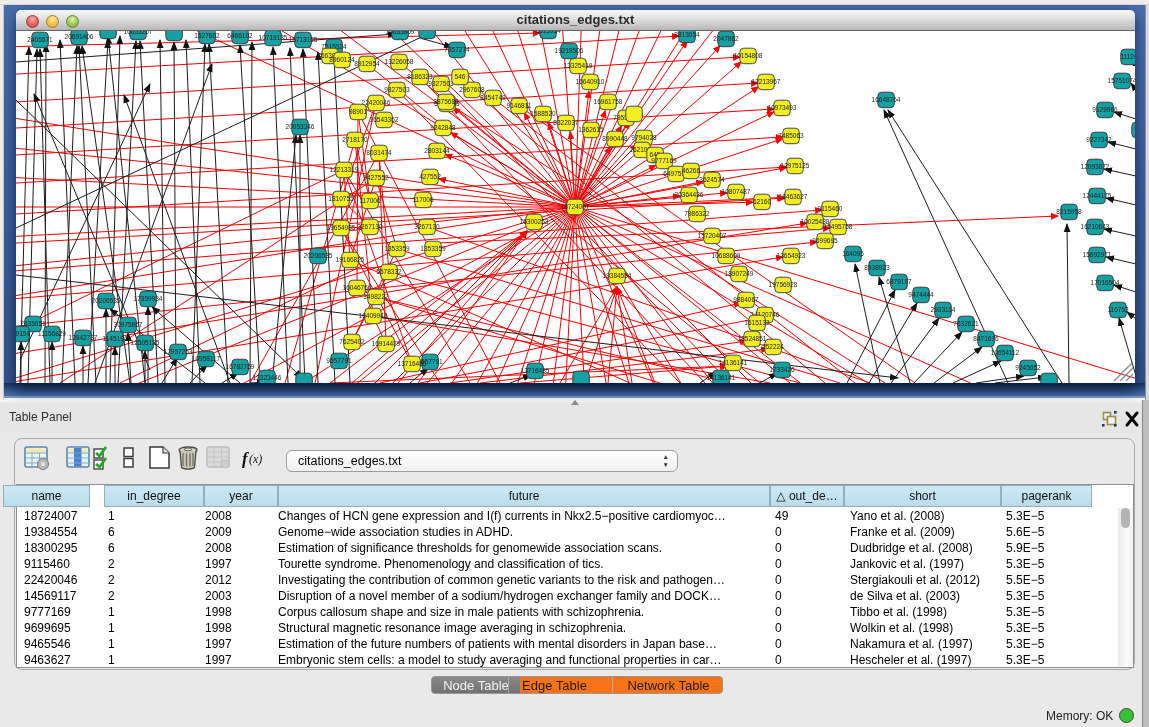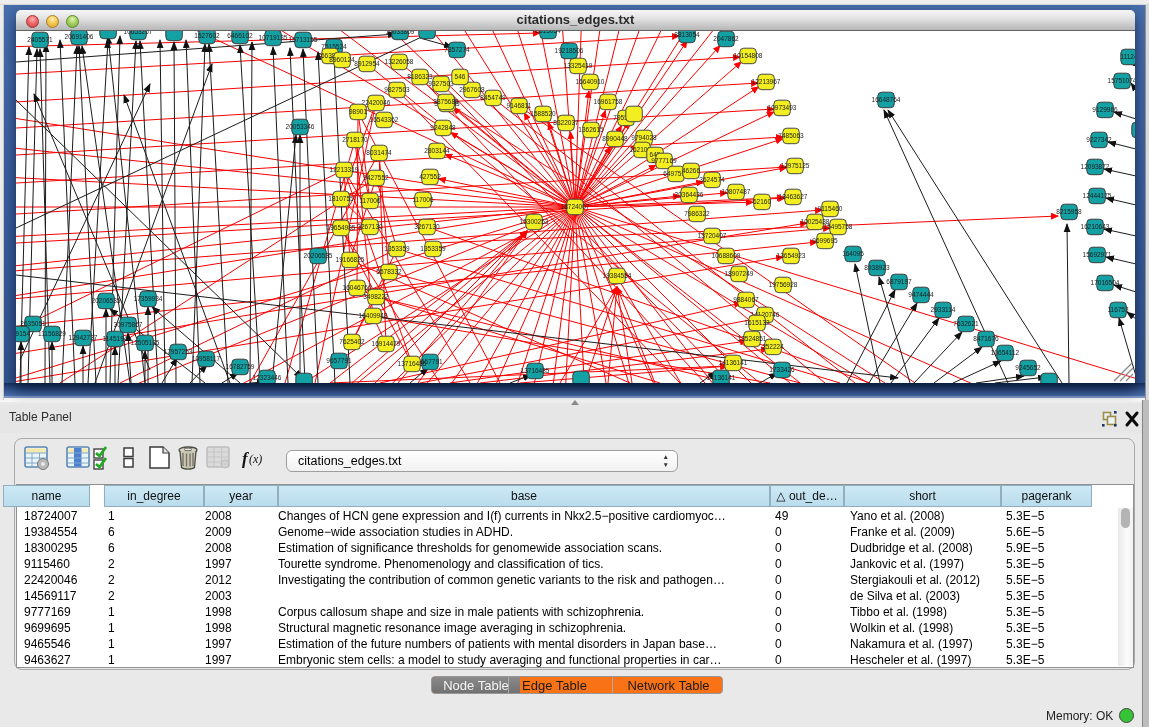--- a/index.html
+++ b/index.html
@@ -650,21 +650,21 @@
     <g transform="translate(218,0)">
       <text x="0" y="19" font-family="Liberation Serif,serif" font-size="17" font-style="italic" font-weight="bold" fill="#111">f</text>
       <text x="7" y="18" font-family="Liberation Serif,serif" font-size="12" font-style="italic" fill="#111">(x)</text>
     </g>
   </svg>
 <div class="abs" id="combo">citations_edges.txt<span class="arr">▲<br>▼</span></div>
 <div class="abs" id="scrollpane"></div>
 <div class="hcell" style="left:3px;width:87px">name</div>
 <div class="hcell" style="left:104px;width:100px">in_degree</div>
 <div class="hcell" style="left:204px;width:74px">year</div>
-<div class="hcell" style="left:278px;width:492px">base</div>
+<div class="hcell" style="left:278px;width:492px">future</div>
 <div class="hcell" style="left:770px;width:74px">△ out_de…</div>
 <div class="hcell" style="left:844px;width:157px">short</div>
 <div class="hcell" style="left:1001px;width:91px">pagerank</div>
 <div class="trow" style="top:508px">
     <span style="left:7px">18724007</span>
     <span style="left:91px">1</span>
     <span style="left:188px">2008</span>
     <span style="left:261px">Changes of HCN gene expression and I(f) currents in Nkx2.5−positive cardiomyoc…</span>
     <span style="left:758px">49</span>
     <span style="left:833px">Yano et al. (2008)</span>
@@ -703,20 +703,21 @@
     <span style="left:188px">2012</span>
     <span style="left:261px">Investigating the contribution of common genetic variants to the risk and pathogen…</span>
     <span style="left:758px">0</span>
     <span style="left:833px">Stergiakouli et al. (2012)</span>
     <span style="left:989px">5.5E−5</span>
   </div>
 <div class="trow" style="top:588px">
     <span style="left:7px">14569117</span>
     <span style="left:91px">2</span>
     <span style="left:188px">2003</span>
+    <span style="left:261px">Disruption of a novel member of a sodium/hydrogen exchanger family and DOCK…</span>
     <span style="left:758px">0</span>
     <span style="left:833px">de Silva et al. (2003)</span>
     <span style="left:989px">5.3E−5</span>
   </div>
 <div class="trow" style="top:604px">
     <span style="left:7px">9777169</span>
     <span style="left:91px">1</span>
     <span style="left:188px">1998</span>
     <span style="left:261px">Corpus callosum shape and size in male patients with schizophrenia.</span>
     <span style="left:758px">0</span>

